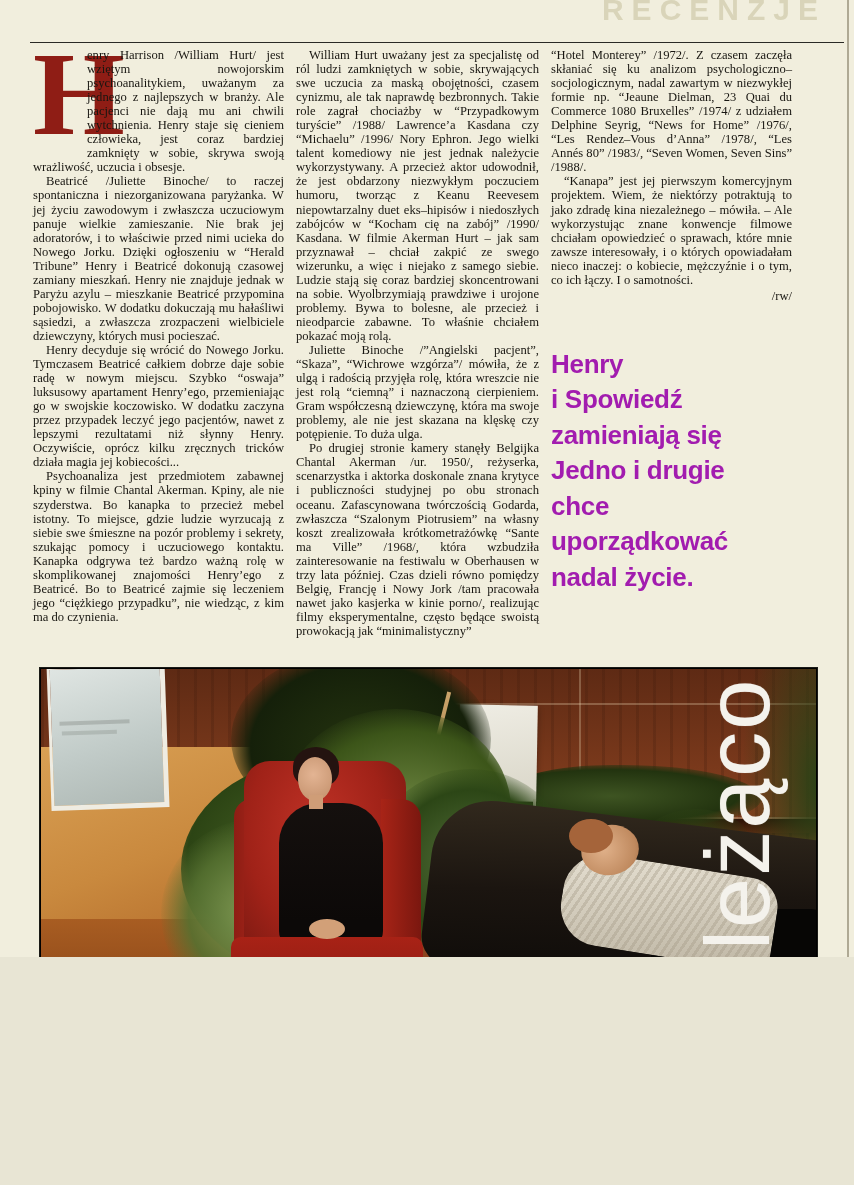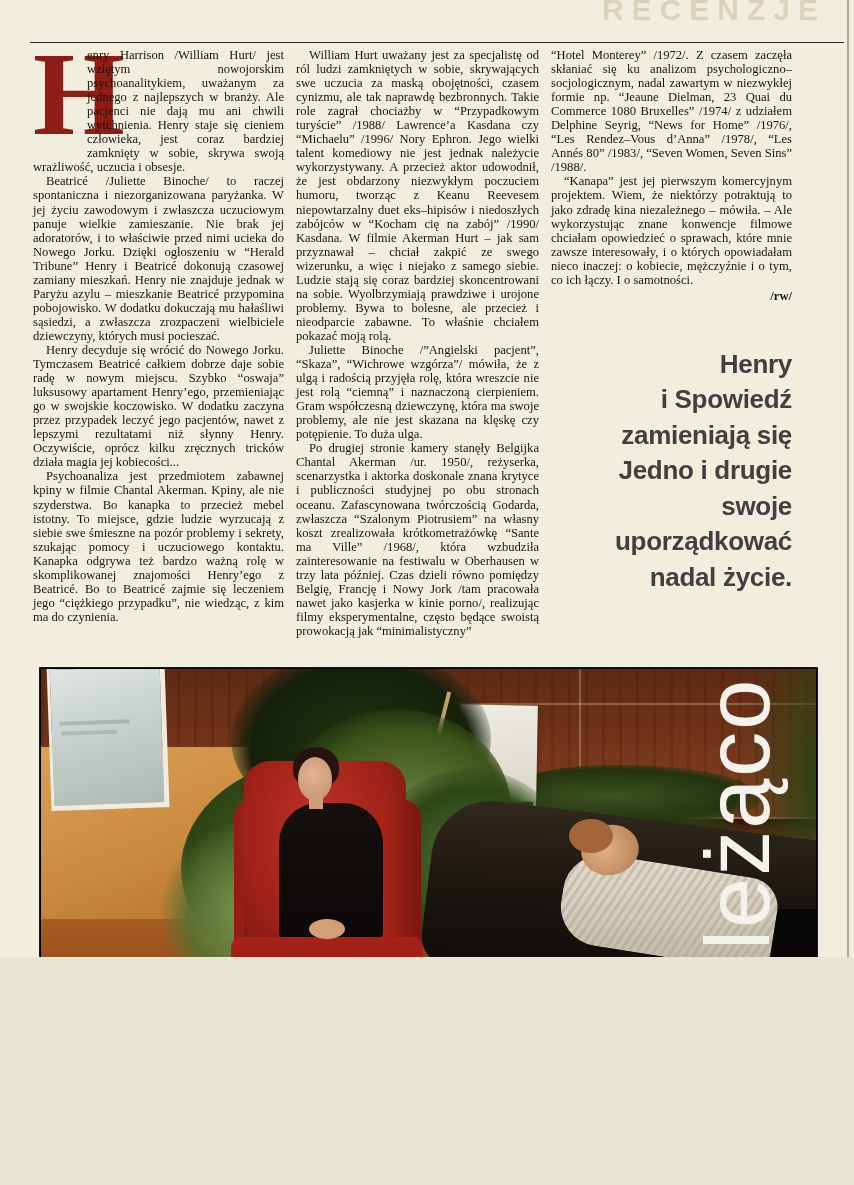--- a/index.html
+++ b/index.html
@@ -28,25 +28,25 @@
   .col p.first { text-indent:0; }
   .col .it { }
   .col1 { left:0; width:251px; }
   .col2 { left:263px; width:243px; }
   .col3 { left:518px; width:241px; }
   .dropcap {
     float:left; width:46px; height:97px; margin:3px 8px 0 0;
     font-family:"Liberation Serif", serif; font-weight:bold;
     font-size:118px; line-height:88px; color:#8f1d15;
   }
-  .signature { text-align:right; font-weight:bold; font-size:12.6px; line-height:14px; margin-top:2px; }
+  .signature { text-align:right; font-weight:normal; font-size:12.6px; line-height:14px; margin-top:2px; }
   .pullquote {
     margin-top:44px;
     font-family:"Liberation Sans", sans-serif; font-weight:bold;
-    font-size:26px; line-height:35.5px; color:#404040; text-align:right;
+    font-size:26px; line-height:35.5px; color:#a21caf; text-align:left;
     letter-spacing:-0.3px;
   }
 
   
   .photo {
     position:absolute; left:40px; top:668px; width:775px; height:510px;
     background:#20100a; overflow:hidden; border:1px solid #000;
     box-shadow:0 0 0 1px #1a1a16;
   }
   .photo * { position:absolute; }
@@ -208,21 +208,21 @@
       <div class="paras">
           <p class="first"><span>“Hotel Monterey” /1972/. Z czasem zaczęła skłaniać się ku analizom psychologiczno–socjologicznym, nadal zawartym w niezwykłej formie np. “Jeaune Dielman, 23 Quai du Commerce 1080 Bruxelles” /1974/ z udziałem Delphine Seyrig, “News for Home” /1976/, “Les Rendez–Vous d’Anna” /1978/, “Les Annés 80” /1983/, “Seven Women, Seven Sins” /1988/.</span></p>
           <p><span>“Kanapa” jest jej pierwszym komercyjnym projektem. </span><span class="it">Wiem, że niektórzy potraktują to jako zdradę kina niezależnego</span><span> – mówiła. – </span><span class="it">Ale wykorzystując znane konwencje filmowe chciałam opowiedzieć o sprawach, które mnie zawsze interesowały, i o których opowiadałam nieco inaczej: o kobiecie, mężczyźnie i o tym, co ich łączy. I o samotności.</span></p>
         </div>
       <div class="signature">/rw/</div>
       <div class="pullquote" id="pullquote">
           <div>Henry</div>
           <div>i Spowiedź</div>
           <div>zamieniają się</div>
           <div>Jedno i drugie</div>
-          <div>swoje uporządkować</div>
+          <div>chce uporządkować</div>
           <div>nadal życie.</div>
         </div>
     </div>
   </div>
 
   <div class="photo">
     <div class="wall"></div>
     <div class="wall-seam-h"></div>
     <div class="wall-seam-h2"></div>
     <div class="wall-seam-v"></div>

